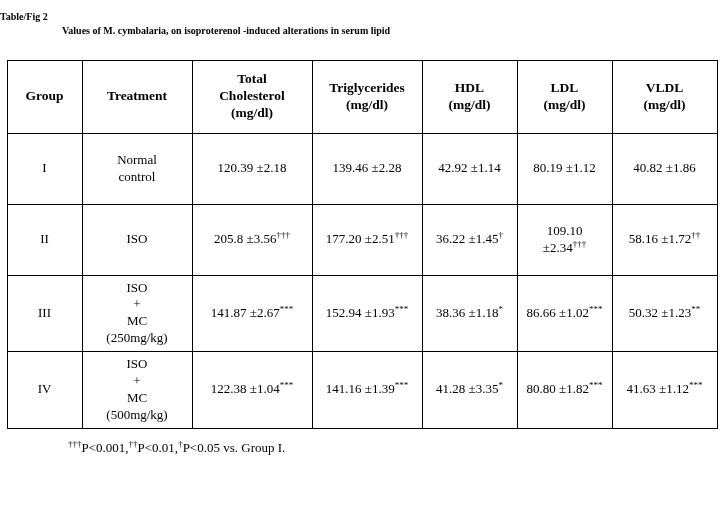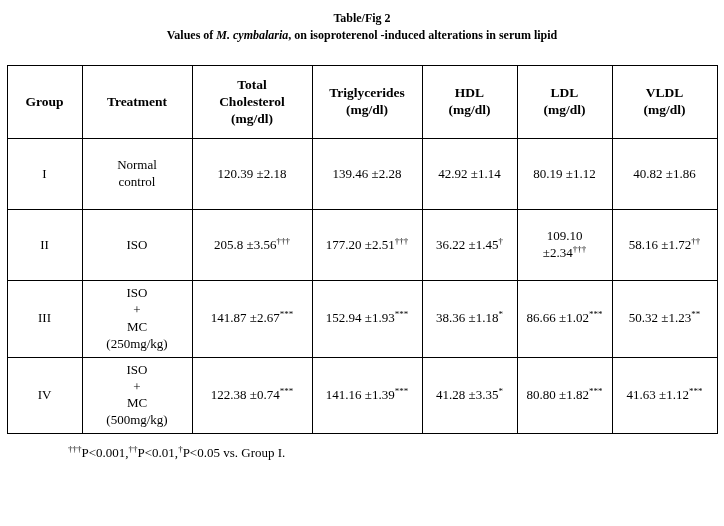--- a/index.html
+++ b/index.html
@@ -14,35 +14,33 @@
     color: #000000;
     overflow: hidden;
   }
   .page {
     position: relative;
     width: 724px;
     height: 526px;
     box-sizing: border-box;
   }
   .title-block {
-    text-align: center;
     padding-top: 10px;
     font-weight: bold;
-    font-size: 12px;
+    font-size: 10px;
     line-height: 1.38;
   }
   .title-line {
     margin: 0;
   }
   .title-sub {
     margin: 0 auto;
     width: 600px;
   }
   .italic {
-    font-style: italic;
   }
   table.main {
     border-collapse: collapse;
     margin: 22px auto 0 auto;
     width: 655px;
     table-layout: fixed;
   }
   table.main th, table.main td {
     border: 1px solid #000000;
     text-align: center;
@@ -180,21 +178,21 @@
       </tr>
 
       <tr>
         <td class="group-cell">IV</td>
         <td class="treat-cell">
           <div>ISO</div>
           <div>+</div>
           <div>MC</div>
           <div>(500mg/kg)</div>
         </td>
-        <td><span>122.38 ±0.74</span><sup>***</sup></td>
+        <td><span>122.38 ±1.04</span><sup>***</sup></td>
         <td><span>141.16 ±1.39</span><sup>***</sup></td>
         <td><span>41.28 ±3.35</span><sup>*</sup></td>
         <td><span>80.80 ±1.82</span><sup>***</sup></td>
         <td><span>41.63 ±1.12</span><sup>***</sup></td>
       </tr>
 
     </tbody>
   </table>
 
   <div class="footnotes">

